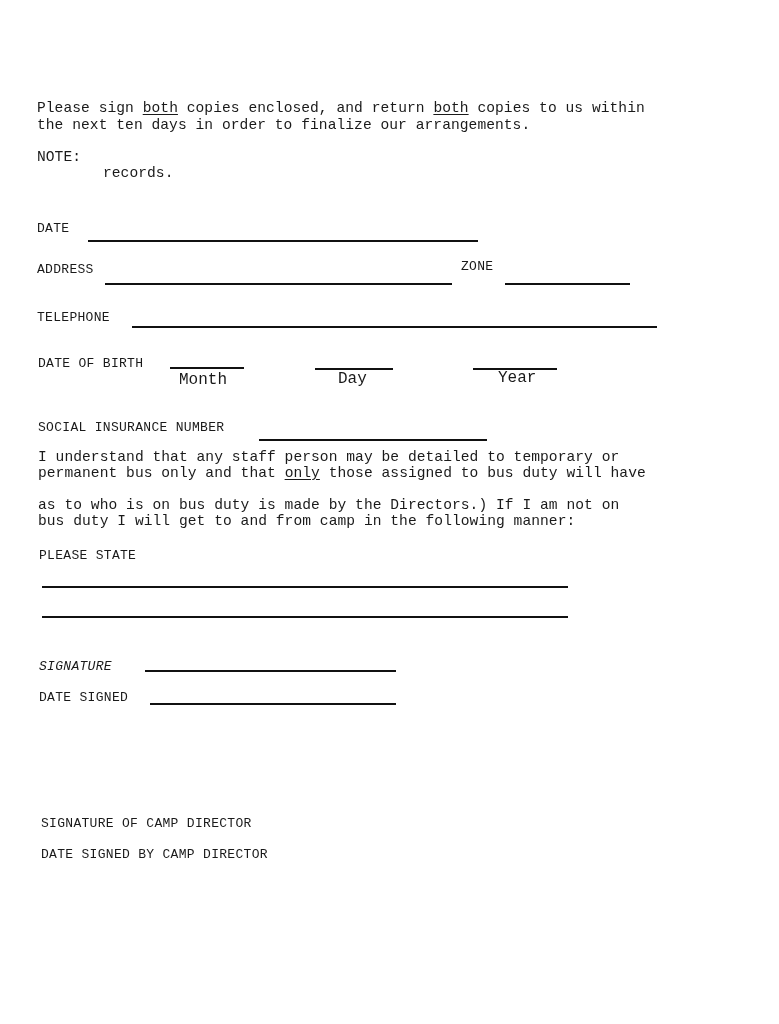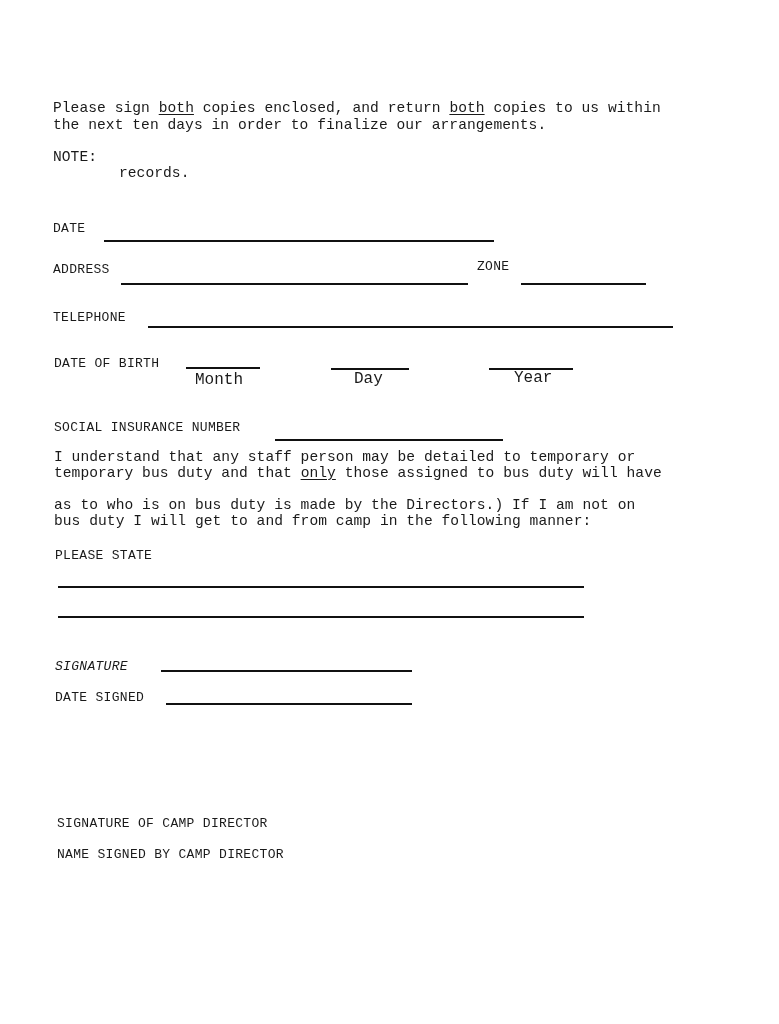--- a/index.html
+++ b/index.html
@@ -1,17 +1,17 @@
 <!DOCTYPE html>
 <html><head>
   <meta charset="utf-8">
   <style>
     html, body { margin: 0; padding: 0; background: #ffffff; }
     body { width: 779px; height: 1024px; position: relative; overflow: hidden; color: #111; }
-    .page { position: absolute; left: 0; top: 0; width: 616px; height: 1024px; background: #fff; margin-left: 16px; }
+    .page { position: absolute; left: 0; top: 0; width: 616px; height: 1024px; background: #fff; }
     .mono { font-family: "Liberation Mono", "DejaVu Sans Mono", monospace; font-size: 14.6px; line-height: 16px; letter-spacing: 0.05px; white-space: pre; position: absolute; color: #1a1a1a; }
     .lbl { font-family: "Liberation Mono", "DejaVu Sans Mono", monospace; font-size: 13px; line-height: 14px; position: absolute; color: #1a1a1a; white-space: pre; letter-spacing: 0.3px; }
     .u { text-decoration: underline; text-underline-offset: 2px; text-decoration-thickness: 1px; }
     .rule { position: absolute; height: 2px; background: #111; }
     .sub { font-family: "Liberation Mono", "DejaVu Sans Mono", monospace; font-size: 16px; position: absolute; color: #1a1a1a; white-space: pre; }
     .field { position: absolute; }
   </style>
 </head>
 <body>
 
@@ -39,29 +39,29 @@
   <div class="sub" style="left:179px; top:371px;">Month</div>
   <div class="rule field" style="left:315px; top:368px; width:78px;"></div>
   <div class="sub" style="left:338px; top:370px;">Day</div>
   <div class="rule field" style="left:473px; top:368px; width:84px;"></div>
   <div class="sub" style="left:498px; top:369px;">Year</div>
 
   <div class="lbl" style="left:38px; top:421px;">SOCIAL INSURANCE NUMBER</div>
   <div class="rule field" style="left:259px; top:439px; width:228px;"></div>
 
   <div class="mono" style="left:38px; top:449px;">I understand that any staff person may be detailed to temporary or</div>
-  <div class="mono" style="left:38px; top:465px;"><span>temporary bus duty and that </span><span class="u">only</span><span> those assigned to bus duty will have</span></div>
+  <div class="mono" style="left:38px; top:465px;"><span>permanent bus only and that </span><span class="u">only</span><span> those assigned to bus duty will have</span></div>
   <div class="mono" style="left:38px; top:497px;">as to who is on bus duty is made by the Directors.) If I am not on</div>
   <div class="mono" style="left:38px; top:513px;">bus duty I will get to and from camp in the following manner:</div>
 
   <div class="lbl" style="left:39px; top:549px;">PLEASE STATE</div>
   <div class="rule field" style="left:42px; top:586px; width:526px;"></div>
   <div class="rule field" style="left:42px; top:616px; width:526px;"></div>
 
   <div class="lbl" style="left:39px; top:660px;font-style:italic;">SIGNATURE</div>
   <div class="rule field" style="left:145px; top:670px; width:251px;"></div>
   <div class="lbl" style="left:39px; top:691px;">DATE SIGNED</div>
   <div class="rule field" style="left:150px; top:703px; width:246px;"></div>
 
   <div class="lbl" style="left:41px; top:817px;">SIGNATURE OF CAMP DIRECTOR</div>
-  <div class="lbl" style="left:41px; top:848px;">NAME SIGNED BY CAMP DIRECTOR</div>
+  <div class="lbl" style="left:41px; top:848px;">DATE SIGNED BY CAMP DIRECTOR</div>
 
 </div>
 
 </body></html>

